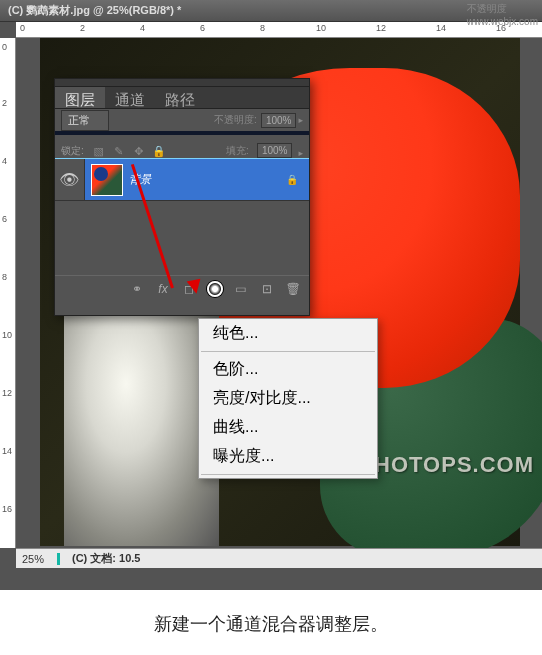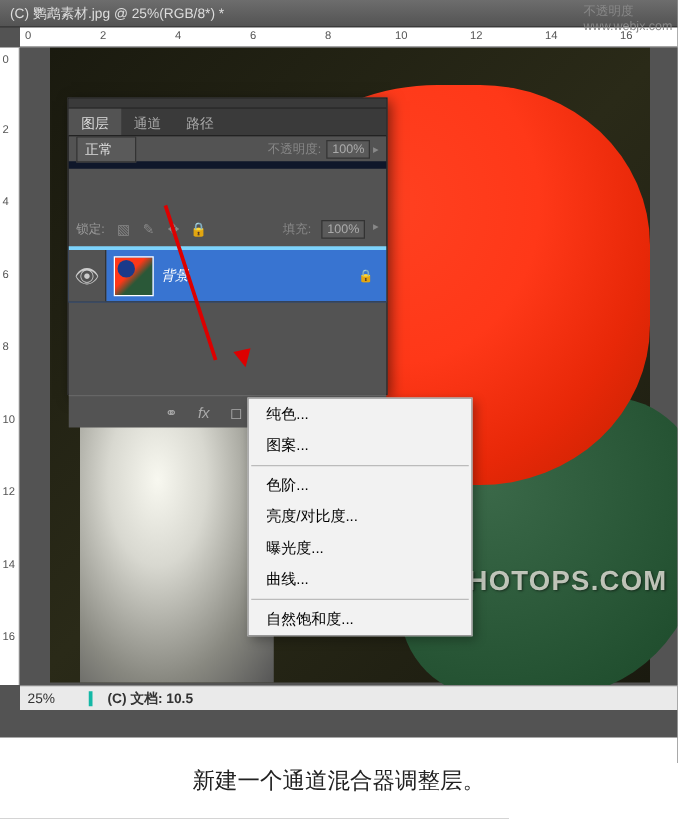--- a/index.html
+++ b/index.html
@@ -1,59 +1,59 @@
 <!DOCTYPE html>
 <html><head>
 <meta charset="utf-8">
 <style>
 * { margin: 0; padding: 0; box-sizing: border-box; font-family: "Microsoft YaHei", Arial, sans-serif; }
 body { background: #fff; width: 542px; height: 655px; position: relative; overflow: hidden; }
 .app-window { width: 542px; height: 590px; background: #535353; position: relative; }
-.title-bar { height: 22px; background: linear-gradient(#6d6d6d, #535353); display: flex; align-items: center; padding-left: 8px; font-size: 11px; color: #ddd; border-bottom: 1px solid #333; }
+.title-bar { height: 22px; background: linear-gradient(#6d6d6d, #535353); display: flex; align-items: center; padding-left: 8px; font-size: 11px; color: #ddd; border-bottom: 1px solid #333; font-weight: bold; }
 .ruler-top { height: 16px; background: #fff; border-bottom: 1px solid #888; margin-left: 16px; position: relative; font-size: 9px; color: #555; }
 .ruler-top span { position: absolute; top: 1px; }
 .main-area { display: flex; height: 510px; }
 .ruler-left { width: 16px; background: #fff; border-right: 1px solid #888; position: relative; font-size: 9px; color: #555; }
 .ruler-left span { position: absolute; left: 2px; writing-mode: horizontal-tb; }
 .canvas-area { flex: 1; background: #535353; position: relative; overflow: hidden; }
 .canvas-image { position: absolute; left: 24px; top: 0; width: 480px; height: 508px; }
 .img-bg { position: absolute; inset: 0; background: linear-gradient(135deg, #1a1a0f 0%, #2a2a18 50%, #1a1a0f 100%); }
 .img-bird { position: absolute; left: 140px; top: 30px; width: 340px; height: 320px; background: radial-gradient(ellipse at 40% 30%, #ff4020 0%, #ff3818 40%, #e82808 70%, #c02000 100%); border-radius: 50% 40% 40% 30%; }
 .img-green { position: absolute; left: 280px; top: 280px; width: 240px; height: 240px; background: radial-gradient(ellipse at 30% 30%, #3a6848 0%, #2a5838 50%, #1a4828 100%); border-radius: 40% 30% 50% 30%; }
 .img-blue { position: absolute; left: 380px; top: 190px; width: 60px; height: 100px; background: #2838a0; border-radius: 30%; }
 .img-soft { position: absolute; left: 24px; top: 238px; width: 155px; height: 270px; background: radial-gradient(ellipse at 40% 40%, #f8f8f0 0%, #d8d8d0 30%, #888880 70%, #555 100%); }
 .panel { position: absolute; left: 38px; top: 40px; width: 256px; height: 238px; background: #535353; border: 1px solid #222; box-shadow: 3px 3px 10px rgba(0,0,0,0.5); }
 .panel-grip { height: 8px; background: #3a3a3a; border-bottom: 1px solid #222; }
-.panel-tabs { height: 22px; display: flex; background: #3a3a3a; border-bottom: 1px solid #222; font-size: 11px; }
+.panel-tabs { height: 22px; display: flex; background: #3a3a3a; border-bottom: 1px solid #222; font-size: 15px; }
 .panel-tab { padding: 4px 10px; color: #aaa; cursor: pointer; }
 .panel-tab.active { background: #535353; color: #ddd; }
-.panel-row { display: flex; align-items: center; height: 26px; padding: 0 6px; font-size: 11px; color: #ccc; border-bottom: 6px solid #0f172a; }
+.panel-row { display: flex; align-items: center; height: 26px; padding: 0 6px; font-size: 11px; color: #ccc; border-bottom: 4px solid #0f172a; }
 .blend-select { background: #5a5a5a; border: 1px solid #333; color: #ddd; font-size: 11px; padding: 2px 18px 2px 6px; position: relative; }
 .opacity-label { margin-left: auto; margin-right: 4px; font-size: 10px; color: #888; }
 .pct-box { background: #5a5a5a; border: 1px solid #333; padding: 1px 4px; font-size: 10px; color: #aaa; }
-.lock-row { display: flex; align-items: flex-start; height: 24px; padding: 0 6px; font-size: 10px; color: #999; border-bottom: 3px solid #7dd3fc; gap: 4px; margin-top: 41px; }
+.lock-row { display: flex; align-items: flex-end; height: 24px; padding: 0 6px; font-size: 10px; color: #999; border-bottom: 1px solid #7dd3fc; gap: 4px; }
 .lock-icons { display: flex; gap: 6px; margin-left: 4px; }
 .lock-icons span { width: 14px; height: 14px; display: inline-flex; align-items: center; justify-content: center; font-size: 11px; color: #888; }
 .layer-list { background: #535353; height: 116px; }
 .layer-item { display: flex; align-items: center; height: 42px; background: #3874d1; border-bottom: 1px solid #333; }
 .eye-col { width: 30px; height: 100%; background: #535353; display: flex; align-items: center; justify-content: center; border-right: 1px solid #333; }
 .layer-thumb { width: 32px; height: 32px; margin: 0 6px; border: 1px solid #fff; background: linear-gradient(135deg, #ff3818 40%, #2a5838 60%); position: relative; }
 .layer-thumb::before { content: ""; position: absolute; left: 2px; top: 2px; width: 14px; height: 14px; background: #1a3a8a; border-radius: 50%; }
 .layer-name { color: #fff; font-size: 11px; font-style: italic; }
 .lock-badge { margin-left: auto; margin-right: 10px; color: #fff; font-size: 10px; }
 .panel-footer { height: 26px; background: #535353; border-top: 1px solid #666; display: flex; align-items: center; justify-content: flex-end; gap: 10px; padding: 0 8px; }
 .panel-footer .ficon { width: 16px; height: 16px; display: flex; align-items: center; justify-content: center; font-size: 12px; color: #aaa; cursor: pointer; }
 .adj-icon-highlight { background: radial-gradient(#fff 30%, #000 70%); border-radius: 50%; border: 2px solid #fff; box-shadow: 0 0 0 1px #000; }
 .arrow-line { position: absolute; left: 155px; top: 120px; width: 3px; height: 130px; background: #d00; transform: rotate(-18deg); transform-origin: bottom; }
 .arrow-head { position: absolute; left: 172px; top: 242px; width: 0; height: 0; border-left: 7px solid transparent; border-right: 7px solid transparent; border-top: 14px solid #d00; transform: rotate(-12deg); }
-.context-menu { position: absolute; left: 182px; top: 280px; width: 180px; background: #f2f2f2; border: 1px solid #979797; box-shadow: 3px 3px 8px rgba(0,0,0,0.3); font-size: 12px; z-index: 100; }
+.context-menu { position: absolute; left: 182px; top: 280px; width: 180px; background: #f2f2f2; border: 1px solid #979797; box-shadow: 3px 3px 8px rgba(0,0,0,0.3); font-size: 16px; z-index: 100; }
 .menu-item { padding: 4px 14px; color: #000; cursor: pointer; }
 .menu-sep { height: 1px; background: #bbb; margin: 3px 2px; }
 .status-bar { height: 20px; background: #eaeaea; border-top: 1px solid #888; display: flex; align-items: center; font-size: 11px; color: #333; margin-left: 16px; }
-.zoom-box { width: 58px; padding-left: 6px; border-right: 3px solid #14b8a6; }
+.zoom-box { width: 44px; padding-left: 6px; border-right: 3px solid #14b8a6; }
 .doc-box { padding-left: 12px; font-weight: bold; }
 .watermark-top { position: absolute; right: 4px; top: 2px; font-size: 10px; color: #888; z-index: 200; }
 .watermark-top .cn { display: block; }
 .watermark-bottom { position: absolute; right: 8px; bottom: 70px; font-size: 22px; font-weight: bold; color: rgba(220,220,210,0.85); letter-spacing: 1px; text-shadow: 1px 1px 2px rgba(0,0,0,0.5); z-index: 50; }
 .caption { text-align: center; font-size: 18px; color: #222; padding: 22px 0; }
 </style>
 </head>
 <body>
 
 <div class="app-window">
@@ -144,28 +144,26 @@
           <span class="ficon">⊡</span>
           <span class="ficon">🗑</span>
         </div>
       </div>
 
       <div class="arrow-line"></div>
       <div class="arrow-head"></div>
 
       <div class="context-menu">
         <div class="menu-item">纯色...</div>
-        <div class="menu-item">图案...</div>
         <div class="menu-sep"></div>
         <div class="menu-item">色阶...</div>
         <div class="menu-item">亮度/对比度...</div>
+        <div class="menu-item">曲线...</div>
         <div class="menu-item">曝光度...</div>
-        <div class="menu-item">曲线...</div>
         <div class="menu-sep"></div>
-        <div class="menu-item">自然饱和度...</div>
 
       </div>
 
       <div class="watermark-bottom">PHOTOPS.COM</div>
     </div>
   </div>
 
   <div class="status-bar">
     <div class="zoom-box">25%</div>
     <div class="doc-box">(C) 文档: 10.5</div>

